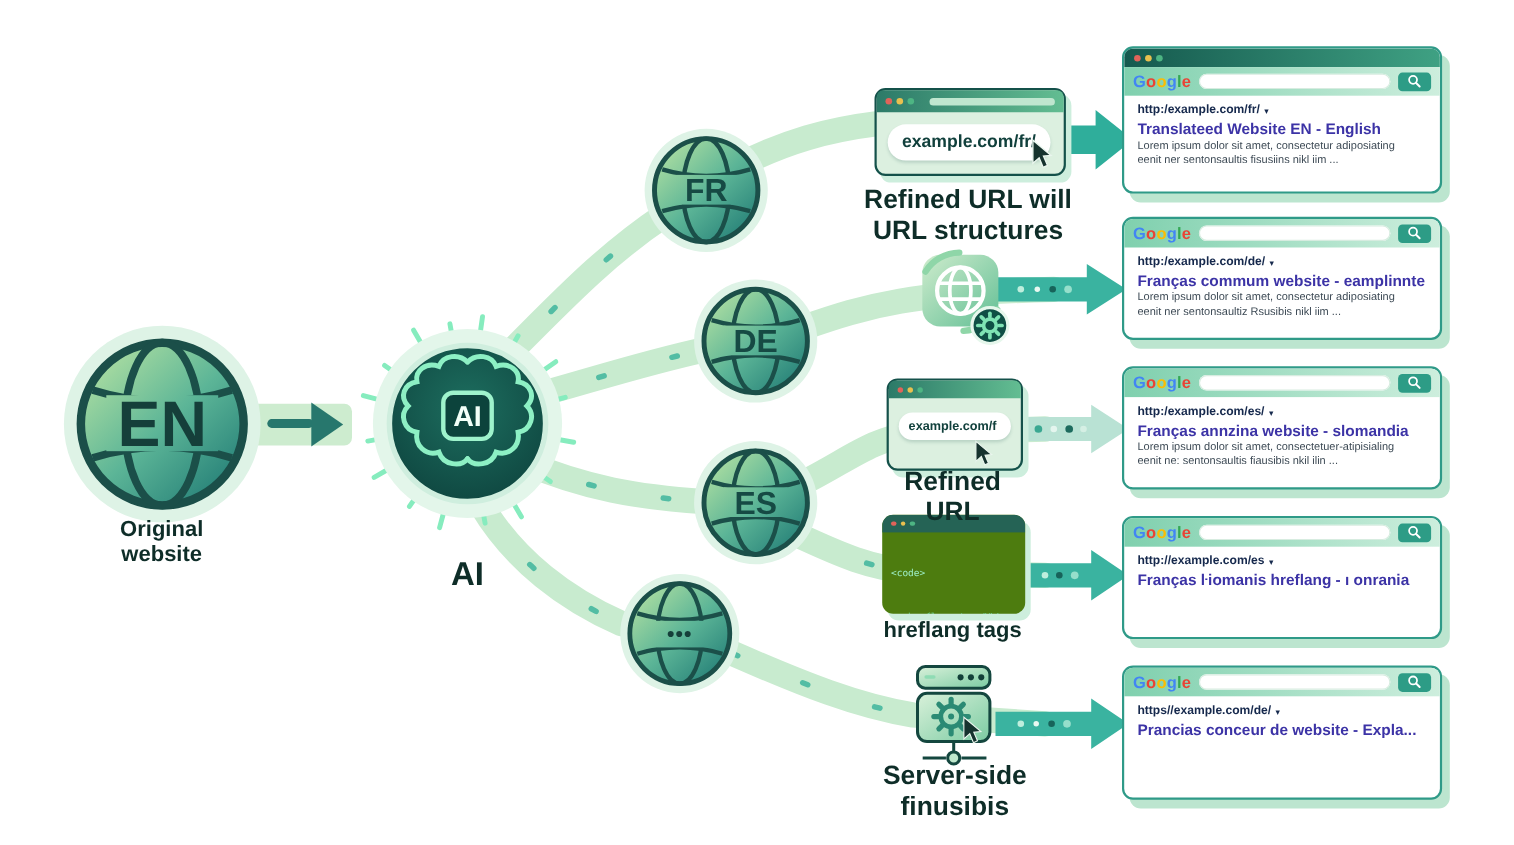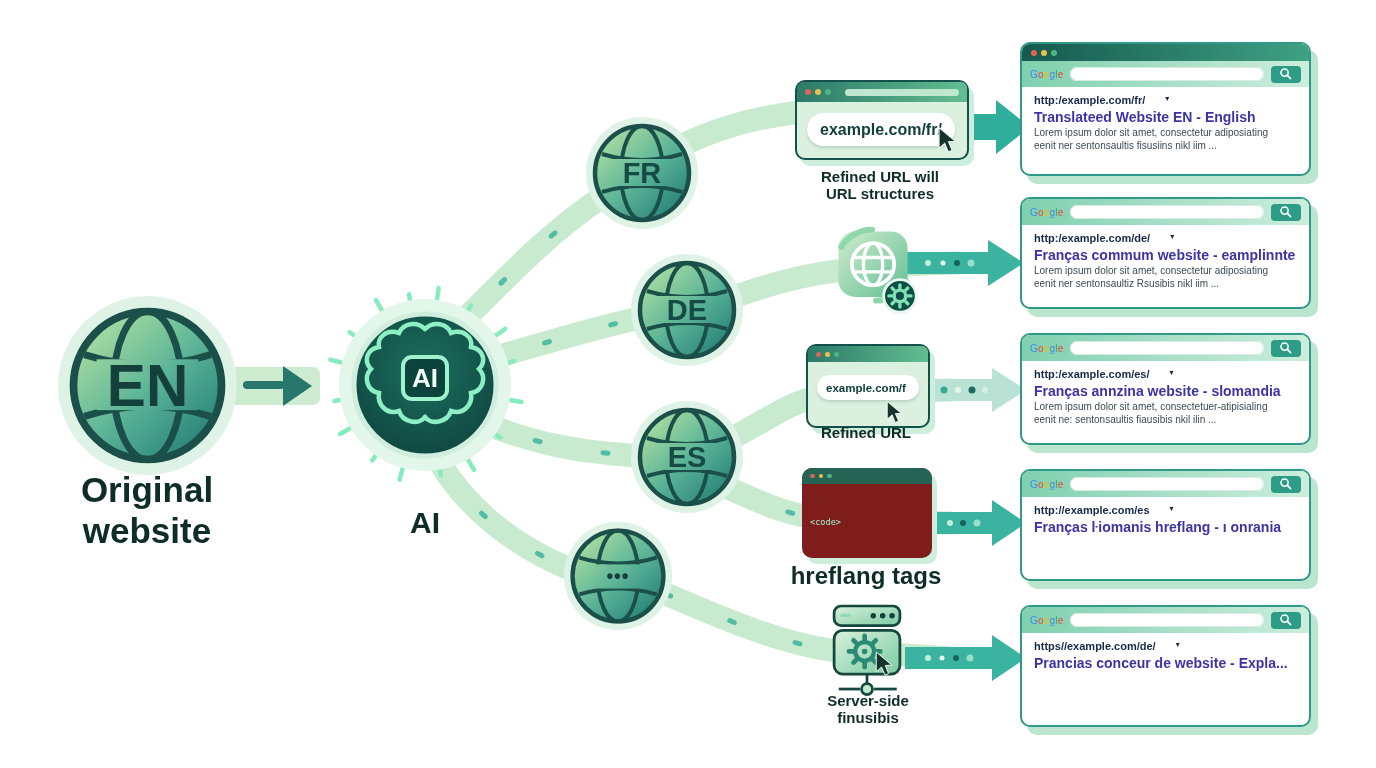--- a/index.html
+++ b/index.html
@@ -3,64 +3,64 @@
 <meta charset="utf-8">
 <style>
   html,body{margin:0;padding:0;background:#fff;}
   #stage{position:relative;width:1376px;height:768px;background:#fff;overflow:hidden;
          font-family:"Liberation Sans","DejaVu Sans",sans-serif;}
   svg{display:block}
   .abs{position:absolute}
   
   .diag-label{position:absolute;text-align:center;font-weight:700;color:#0e2d28;
               white-space:pre-line;line-height:1.16;z-index:4}
-  .lbl-xl{font-size:35px}
+  .lbl-xl{font-size:20px}
   .lbl-lg{font-size:30px}
-  .lbl-md{font-size:15px}
-  .lbl-tags{font-size:24px}
+  .lbl-md{font-size:24px}
+  .lbl-tags{font-size:20px}
   
   .miniwin{position:absolute;background:#dcf0e0;border:2.5px solid #14514a;border-radius:10px;
            box-shadow:5px 6px 0 #cdeedd;z-index:3}
   .miniwin .wbar{display:flex;align-items:center;gap:4px;padding:0 8px;
                  background:linear-gradient(90deg,#2c7a68,#63bd92);
                  border-radius:6px 6px 0 0;}
   .miniwin .wbar.tall{height:20px}
   .miniwin .wbar.short{height:16px}
   .wdot{width:6px;height:6px;border-radius:50%;display:inline-block}
   .wdot.sm{width:5px;height:5px}
   .wdot.r{background:#e0635a}.wdot.y{background:#e9c04f}.wdot.g{background:#4db583}
   .wbar .pill-line{flex:1;height:7px;background:#bfe6cf;border-radius:4px;margin-left:10px}
   .urlpill{background:#fff;border-radius:18px;font-weight:700;color:#11403c;
            display:flex;align-items:center;box-shadow:0 2px 3px rgba(20,80,70,.18)}
   .urlpill.big{margin:11px 12px 0 10px;height:33px;font-size:16px;padding-left:13px}
   .urlpill.small{margin:13px 9px 0 9px;height:25px;font-size:11.5px;padding-left:9px}
   .cursor{position:absolute;z-index:5}
   
-  .codewin{position:absolute;background:#7f1d1d;border-radius:10px;z-index:3;
+  .codewin{position:absolute;background:#4d7c0f;border-radius:10px;z-index:3;
            box-shadow:5px 6px 0 #cdeedd;overflow:hidden}
   .codewin .cbar{height:16px;background:#256355;display:flex;align-items:center;gap:4px;padding:0 8px}
   .codewin .dot4{width:4.5px;height:4.5px;border-radius:50%}
   .codelines{padding:5px 8px;font-family:"DejaVu Sans Mono","Liberation Mono",monospace;
              font-size:8.6px;line-height:1.55;color:#7fe9ba;white-space:pre}
   .codelines .cl-edge{color:#9ef0c8}
   
   .card{position:absolute;left:1020px;width:287px;background:#fff;border:2px solid #2f9a88;
         border-radius:10px;box-shadow:7px 8px 0 #bce5cf;overflow:hidden;z-index:6}
   .macbar{height:17px;background:linear-gradient(90deg,#15594e,#3fa183);
           display:flex;align-items:center;gap:4px;padding:0 9px}
   .gbar{height:26px;background:linear-gradient(90deg,#7fd0ae,#cdeedd);
         display:flex;align-items:center;padding:0 8px}
-  .glogo{font-weight:400;font-size:10px;letter-spacing:.2px}
+  .glogo{font-weight:700;font-size:15px;letter-spacing:.2px}
   .gl0,.gl3{color:#4285F4}.gl1,.gl5{color:#EA4335}.gl2{color:#FBBC05}.gl4{color:#34A853}
   .ginput{flex:1;height:14px;background:#fff;border-radius:7px;margin:0 7px;
           box-shadow:inset 0 0 0 1px #d7ece0}
   .gbtn{width:30px;height:17px;background:#2d9c86;border-radius:4px;
         display:flex;align-items:center;justify-content:center;cursor:pointer}
   .cbody{padding:7px 12px 6px 12px}
-  .curl{font-size:11px;font-weight:700;color:#16294d;display:flex;align-items:flex-start;gap:20px}
+  .curl{font-size:11px;font-weight:700;color:#16294d;display:flex;align-items:flex-end;gap:4px}
   .curl .caret{font-size:8px;color:#16294d}
   .ctitle{font-size:14px;font-weight:700;color:#3c33a6;margin-top:3px;
           white-space:nowrap;overflow:hidden}
   .cdesc{font-size:10px;color:#3d4a55;line-height:1.3;margin-top:1px;white-space:pre-line}
 </style>
 </head>
 <body>
 
 <div id="stage">
 

